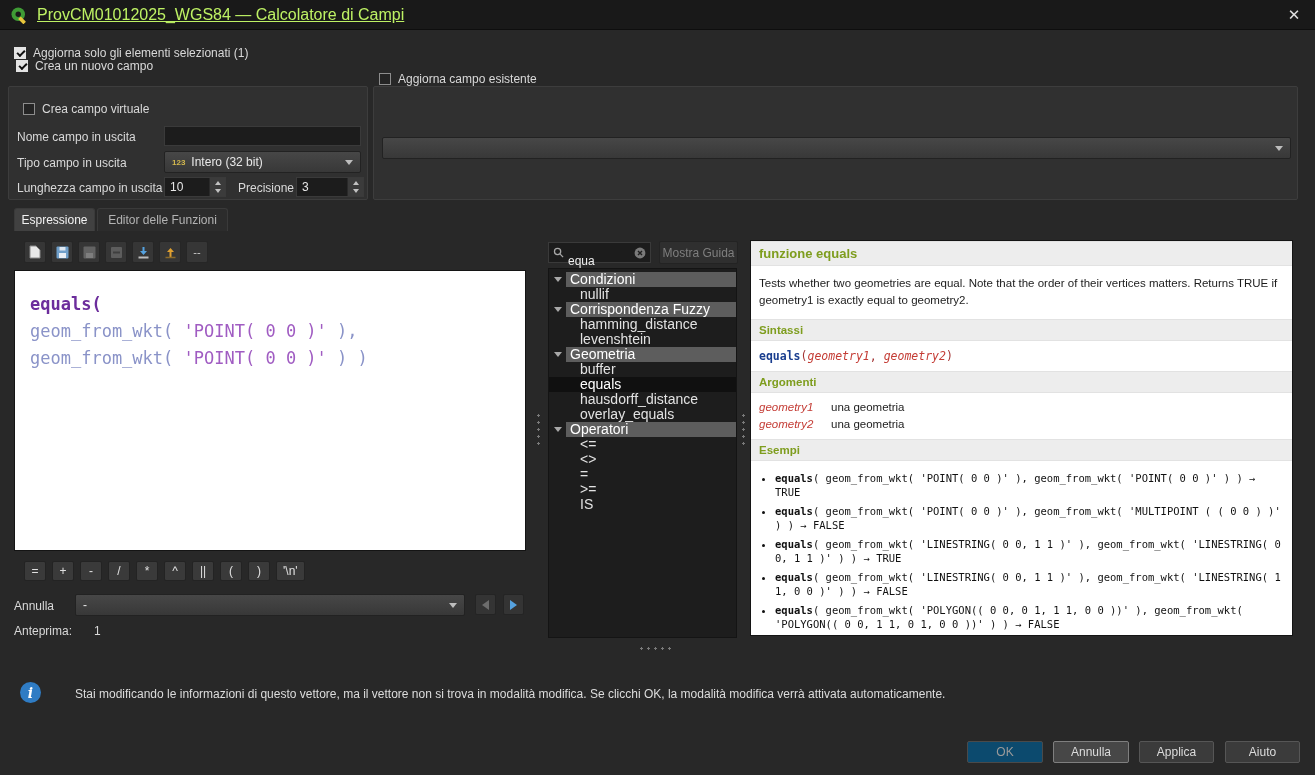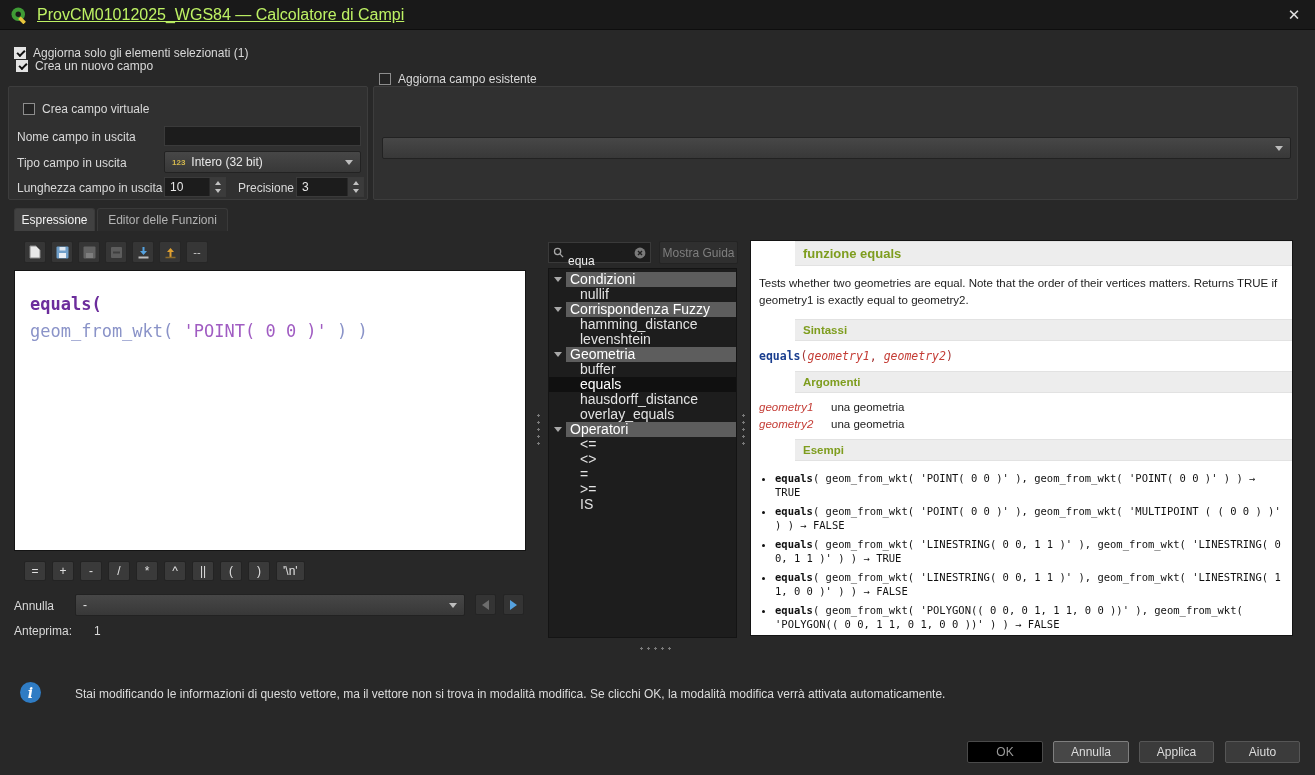--- a/index.html
+++ b/index.html
@@ -108,21 +108,21 @@
   .tree-arrow i { width:0; height:0; border-left:4px solid transparent; border-right:4px solid transparent; border-top:5px solid #a8a8a8; }
   .tree-group-label { flex:1; background:#5d5d5d; color:#ffffff; padding:0 4px; height:15px; line-height:15px; }
   .tree-item { height:15px; line-height:15px; padding-left:31px; color:#e2e2e2; white-space:nowrap; }
   .tree-item.selected { background:#101010; color:#ffffff; }
 
   
   .help {
     position:absolute; left:750px; top:240px; width:543px; height:396px; background:#ffffff; color:#1c1c1c;
     border:1px solid #141414; box-sizing:border-box; font-size:11.5px; overflow:hidden;
   }
-  .help-strip { background:#ededed; border-top:1px solid #e2e2e2; border-bottom:1px solid #e2e2e2; padding:4px 8px;margin-left:44px; }
+  .help-strip { background:#ededed; border-top:1px solid #e2e2e2; border-bottom:1px solid #e2e2e2; padding:4px 8px; }
   .help-title { font-size:13px; font-weight:bold; color:#7e9d1e; }
   .help-h { font-weight:bold; color:#7e9d1e; }
   .help-desc { padding:9px 8px; line-height:1.5; }
   .help-syntax { padding:8px; font-family:"DejaVu Sans Mono", monospace; font-size:11.5px; }
   .syn-fn  { font-weight:bold; color:#1a3e8f; }
   .syn-p   { color:#a33333; }
   .syn-arg { color:#c43c35; font-style:italic; }
   .help-args { padding:6px 8px; }
   .arg-row { display:flex; line-height:17px; }
   .arg-name { width:72px; color:#c43c35; font-style:italic; flex:none; }
@@ -139,21 +139,21 @@
     position:absolute; left:20px; top:682px; width:21px; height:21px; border-radius:50%;
     background:#2f7cc4; color:#fff; display:flex; align-items:center; justify-content:center;
     font-family:"DejaVu Serif", serif; font-style:italic; font-weight:bold; font-size:14px;
   }
   .footer-msg { position:absolute; left:75px; top:687px; width:1180px; font-size:12px; color:#dcdcdc; }
 
   .btn {
     position:absolute; top:741px; height:22px; background:#3b3b3b; border:1px solid #565656; border-radius:2px;
     color:#dcdcdc; font-size:12px; display:flex; align-items:center; justify-content:center; box-sizing:border-box;
   }
-  .btn.disabled { color:#9a9a9a; background:#000000; border-color:#4a4a4a; }
+  .btn.disabled { color:#9a9a9a; background:#0c4a6e; border-color:#4a4a4a; }
   .btn.default  { background:#474747; border-color:#7f7f7f; }
 </style>
 </head>
 <body>
 
 <div class="app">
 
   <div class="titlebar">
     <span style="display:flex;">
       <svg width="18" height="18" viewBox="0 0 24 24">
@@ -278,20 +278,21 @@
           </svg>
       </span>
     </div>
     <div class="tbtn">
       <span>--</span>
     </div>
   </div>
 
   <div class="editor">
     <div class="code-line"><span class="tok-fn">equals(</span></div>
+    <div class="code-line"><span class="tok-geom">geom_from_wkt</span><span class="tok-p">( </span><span class="tok-str">'POINT( 0 0 )'</span><span class="tok-p"> ),</span></div>
     <div class="code-line"><span class="tok-geom">geom_from_wkt</span><span class="tok-p">( </span><span class="tok-str">'POINT( 0 0 )'</span><span class="tok-p"> ) )</span></div>
   </div>
 
   <div class="op-row" style="left:24px; top:561px;">
     <button class="op">=</button>
     <button class="op">+</button>
     <button class="op">-</button>
     <button class="op">/</button>
     <button class="op">*</button>
     <button class="op">^</button>

